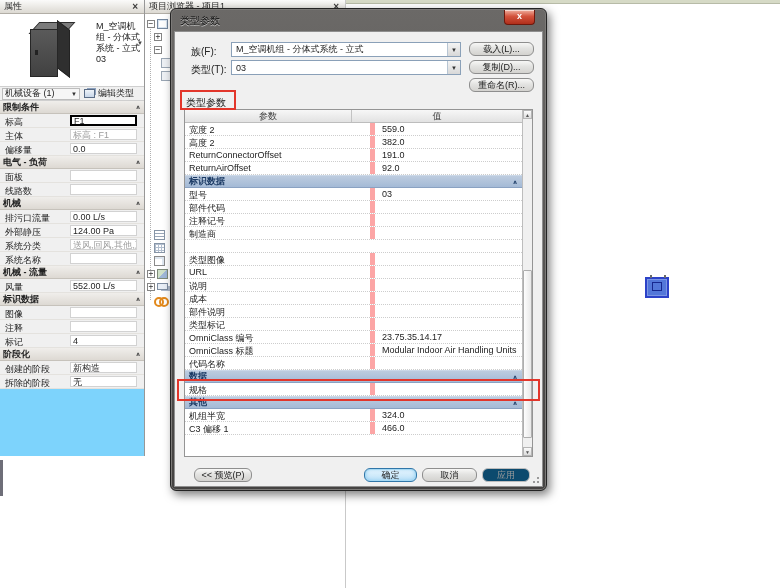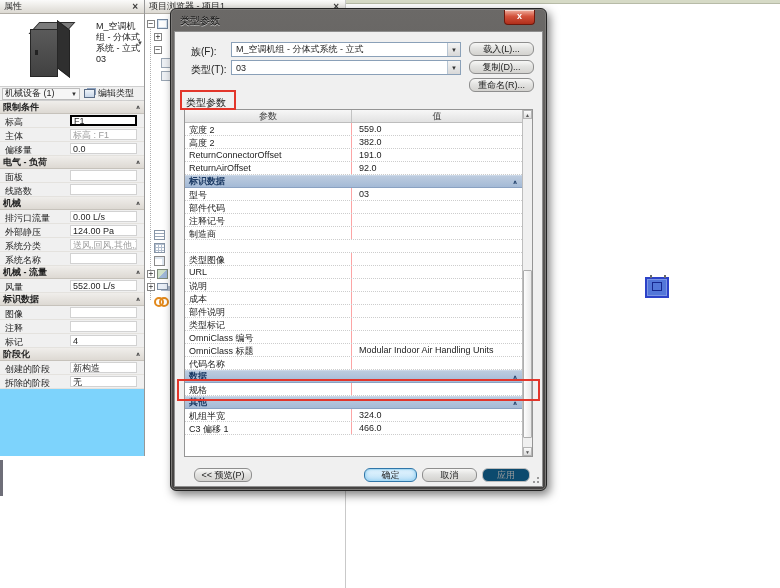--- a/index.html
+++ b/index.html
@@ -75,21 +75,21 @@
   #red-box-2{left:2px;top:347px;width:363px;height:22px}
 
   #tp-table{position:absolute;left:9px;top:77px;width:349px;height:348px;background:#fff;border:1px solid #949494;display:flex}
   #tp-content{flex:1;overflow:hidden}
   .tp-colhdr{display:flex;height:13px;background:linear-gradient(#f7f7f7,#e2e2e2);border-bottom:1px solid #bdbdbd;font-size:9px;color:#333}
   .tp-colhdr .c1{width:167px;text-align:center;border-right:1px solid #c3c3c3;line-height:13px}
   .tp-colhdr .c2{flex:1;text-align:center;line-height:13px}
   .tp-sec{height:13px;background:linear-gradient(#bdccdf,#a4bad6);border-top:1px solid #cbd8e8;border-bottom:1px solid #8aa2c2;display:flex;align-items:center;padding:0 4px;font-weight:bold;font-size:9px;color:#1b3a64}
   .tp-sec .chev{color:#2c4a73}
   .tp-row{display:flex;height:13px;border-bottom:1px dotted #cdcdcd;background:#fff}
-  .tp-pl{width:167px;padding:1px 0 0 4px;border-right:1px solid #fca5a5;font-size:9px;white-space:nowrap;overflow:hidden;color:#222}
+  .tp-pl{width:190px;padding:1px 0 0 4px;border-right:5px solid #fca5a5;font-size:9px;white-space:nowrap;overflow:hidden;color:#222}
   .tp-pv{flex:1;padding:1px 0 0 7px;font-size:9px;white-space:nowrap;overflow:hidden;color:#222}
   #tp-scroll{width:10px;background:#f0f0f0;border-left:1px solid #bdbdbd;position:relative;flex:0 0 10px}
   .sc-arr{position:absolute;left:0;width:9px;height:9px;font-size:5px;text-align:center;line-height:9px;color:#555;background:linear-gradient(#fbfbfb,#dcdcdc);border:1px solid #b5b5b5}
   #sc-up{top:0}#sc-dn{bottom:0}
   #sc-thumb{position:absolute;left:0;top:160px;width:9px;height:168px;background:linear-gradient(90deg,#fdfdfd,#e8e8e8);border:1px solid #aeaeae;border-radius:1px}
   #grip{position:absolute;right:2px;bottom:2px;width:8px;height:8px;background:
     radial-gradient(circle at 6px 2px,#9a9a9a 1px,transparent 1.2px),
     radial-gradient(circle at 6px 6px,#9a9a9a 1px,transparent 1.2px),
     radial-gradient(circle at 2px 6px,#9a9a9a 1px,transparent 1.2px)}
 </style>
@@ -357,20 +357,21 @@
             <div class="tp-row">
               <div class="tp-pl gray">部件说明</div>
               <div class="tp-pv"></div>
             </div>
             <div class="tp-row">
               <div class="tp-pl">类型标记</div>
               <div class="tp-pv"></div>
             </div>
             <div class="tp-row">
               <div class="tp-pl">OmniClass 编号</div>
+              <div class="tp-pv">23.75.35.14.17</div>
             </div>
             <div class="tp-row">
               <div class="tp-pl">OmniClass 标题</div>
               <div class="tp-pv">Modular Indoor Air Handling Units</div>
             </div>
             <div class="tp-row">
               <div class="tp-pl gray">代码名称</div>
               <div class="tp-pv"></div>
             </div>
             <div class="tp-sec">

